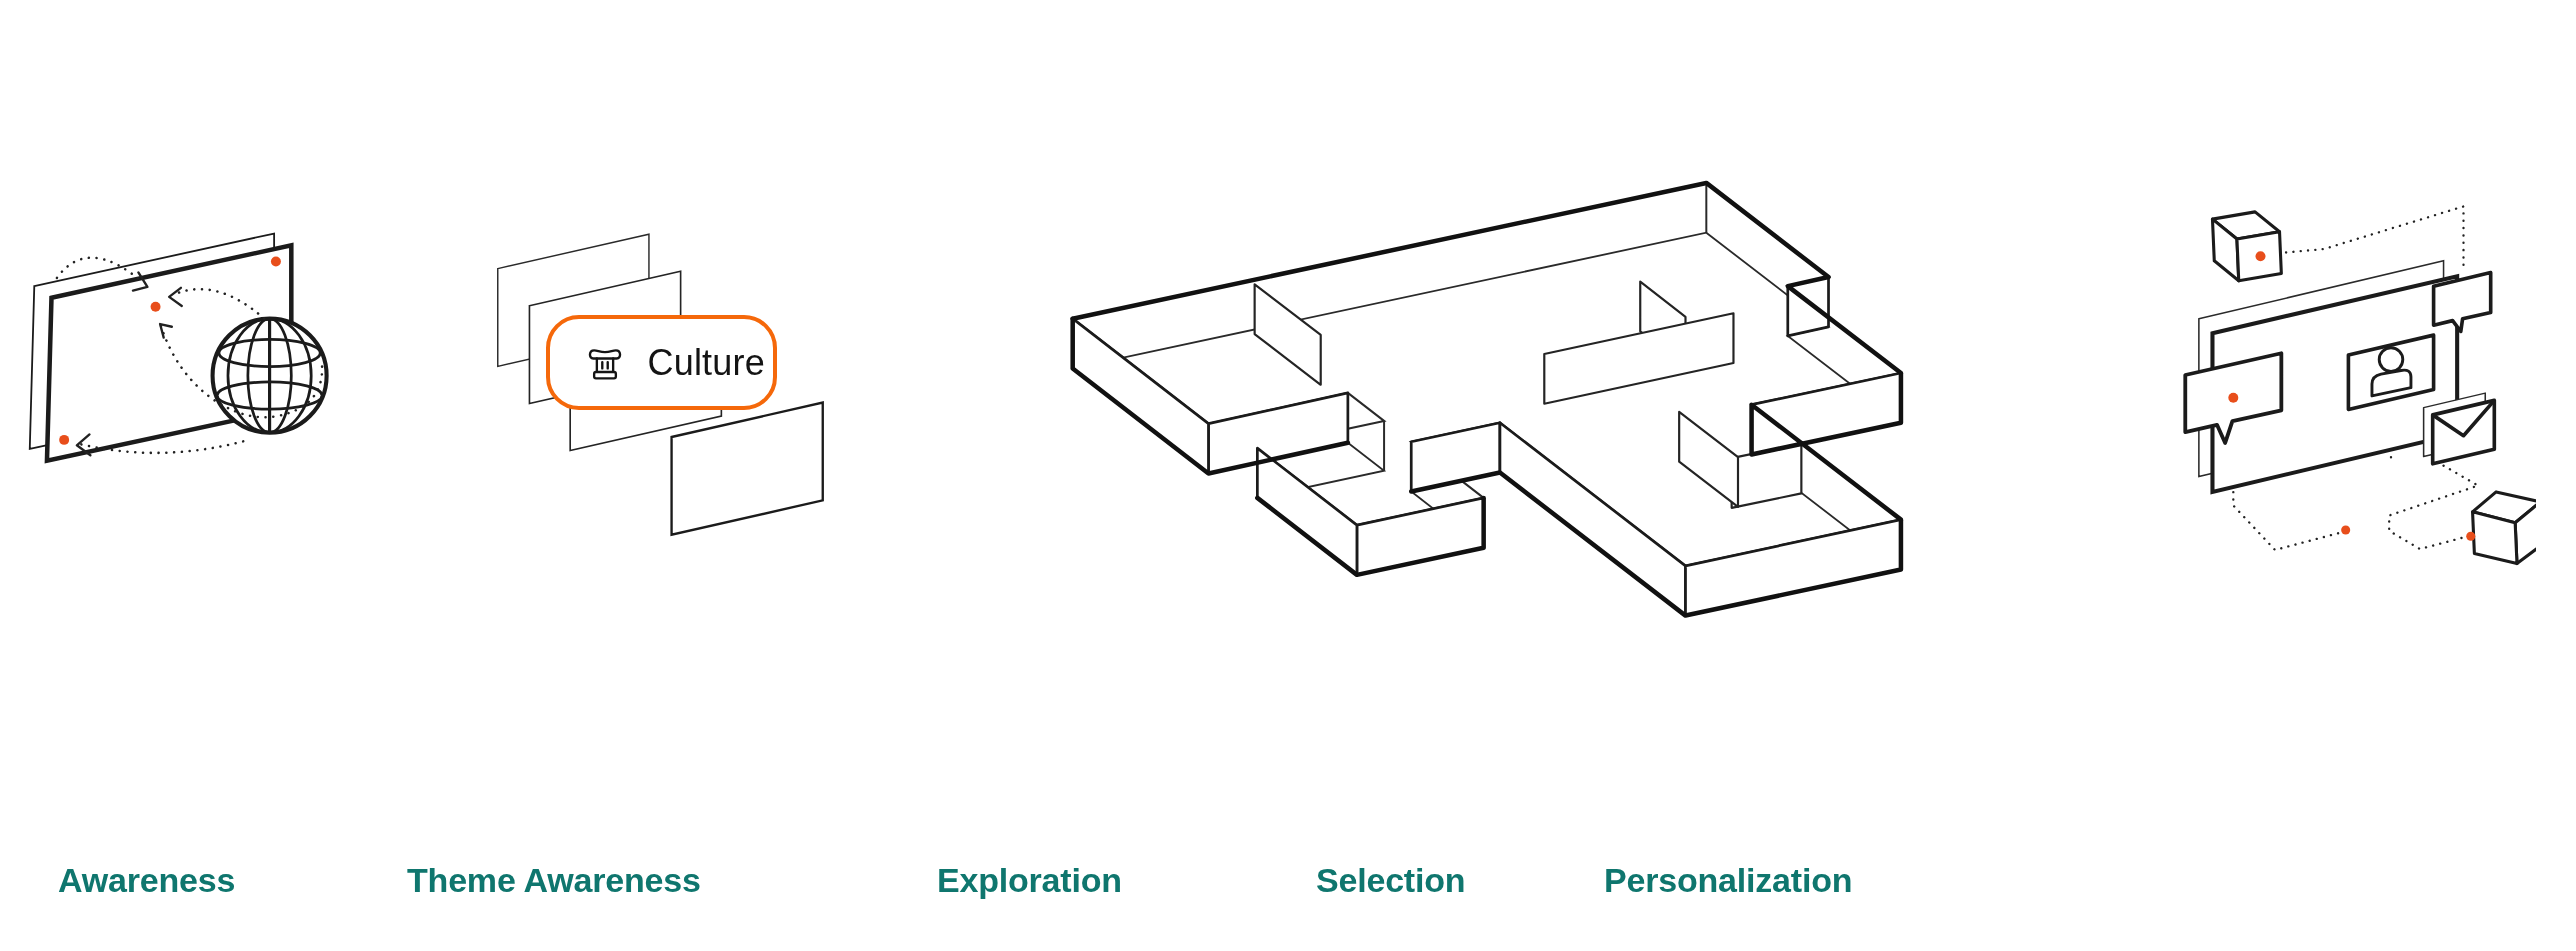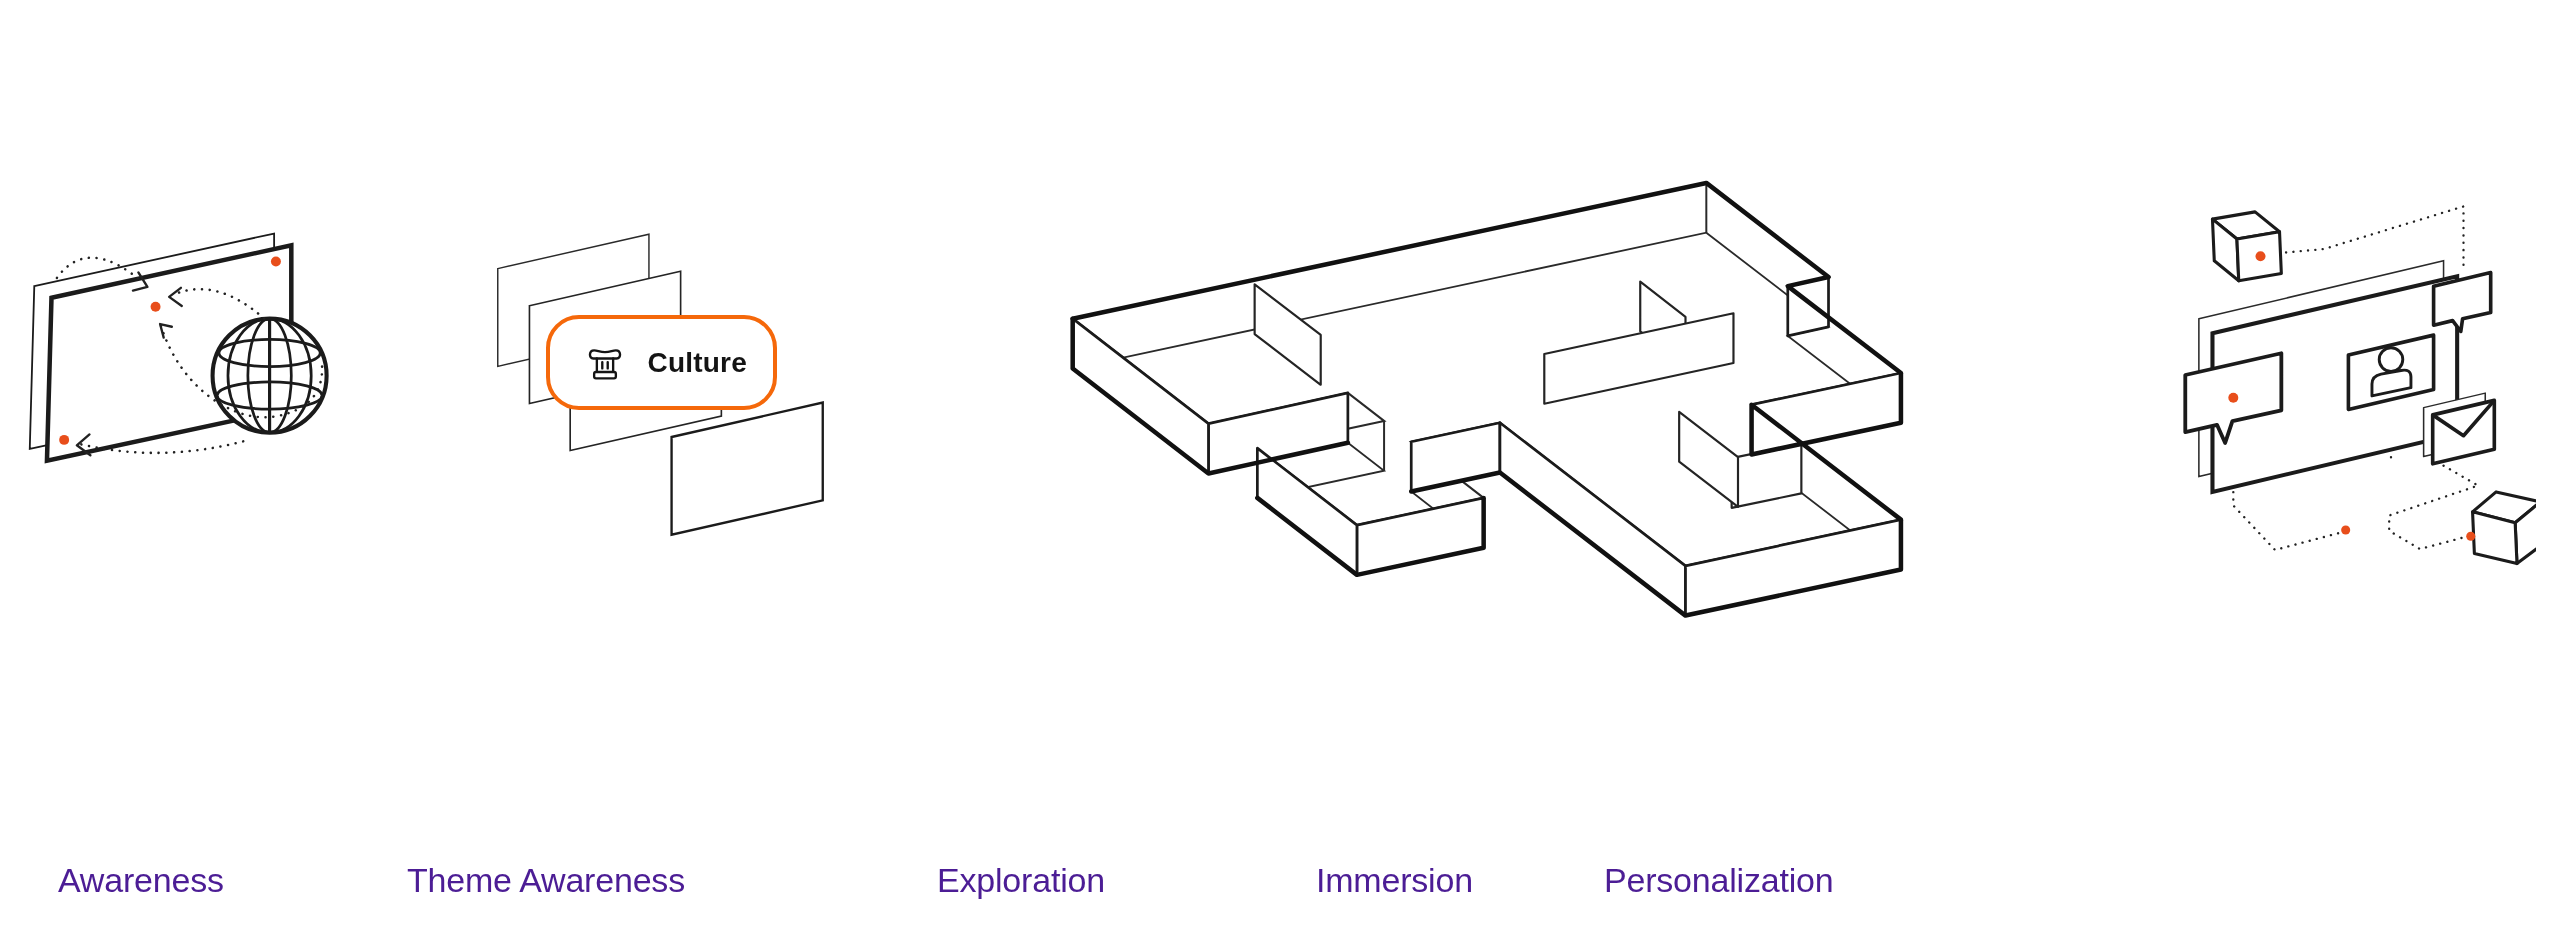--- a/index.html
+++ b/index.html
@@ -1,26 +1,26 @@
 <!DOCTYPE html>
 <html style="font-size:14.5px"><head>
 <meta charset="utf-8">
 <style>
   html,body{margin:0;padding:0;background:#ffffff;}
   body{width:2576px;height:952px;position:relative;overflow:hidden;
        font-family:"Liberation Sans",sans-serif;}
   .stage{position:absolute;inset:0;background:#fff;}
   .illus{position:absolute;}
-  .lbl{position:absolute;top:861px;font-size:34px;font-weight:400;line-height:1.15;
-       color:#4c1d95;letter-spacing:-0.2px;white-space:nowrap;}
+  .lbl{position:absolute;top:861px;font-size:34px;font-weight:700;line-height:1.15;
+       color:#0f766e;letter-spacing:-0.2px;white-space:nowrap;}
   .pill{position:absolute;left:546px;top:315px;width:231px;height:95px;
         box-sizing:border-box;background:#fff;border:4.5px solid #F5680A;
         border-radius:33px;display:flex;align-items:center;gap:23.5px;
         padding-left:36px;z-index:5;}
-  .pill .txt{font-size:28px;font-weight:700;color:#141414;letter-spacing:0.2px;}
+  .pill .txt{font-size:36px;font-weight:400;color:#141414;letter-spacing:0.2px;}
   svg{display:block;}
 </style>
 </head>
 <body>
 
 <div class="stage">
 
   <svg class="illus" style="left:18px;top:217px" width="362" height="272" viewBox="0 0 400 300">
     <g fill="#ffffff" stroke="#1b1b1b">
       <polygon points="18,76 283,18 283,198 13,256" stroke-width="2"></polygon>
@@ -156,17 +156,17 @@
       <circle cx="176" cy="93" r="5.5"></circle>
       <circle cx="146" cy="249" r="5.5"></circle>
       <circle cx="270" cy="395" r="5"></circle>
       <circle cx="408" cy="402" r="5"></circle>
     </g>
   </svg>
 
   <div class="lbl" style="left:58px">Awareness</div>
   <div class="lbl" style="left:407px">Theme Awareness</div>
   <div class="lbl" style="left:937px">Exploration</div>
-  <div class="lbl" style="left:1316px">Immersion</div>
+  <div class="lbl" style="left:1316px">Selection</div>
   <div class="lbl" style="left:1604px">Personalization</div>
 
 </div>
 
 
 </body></html>

